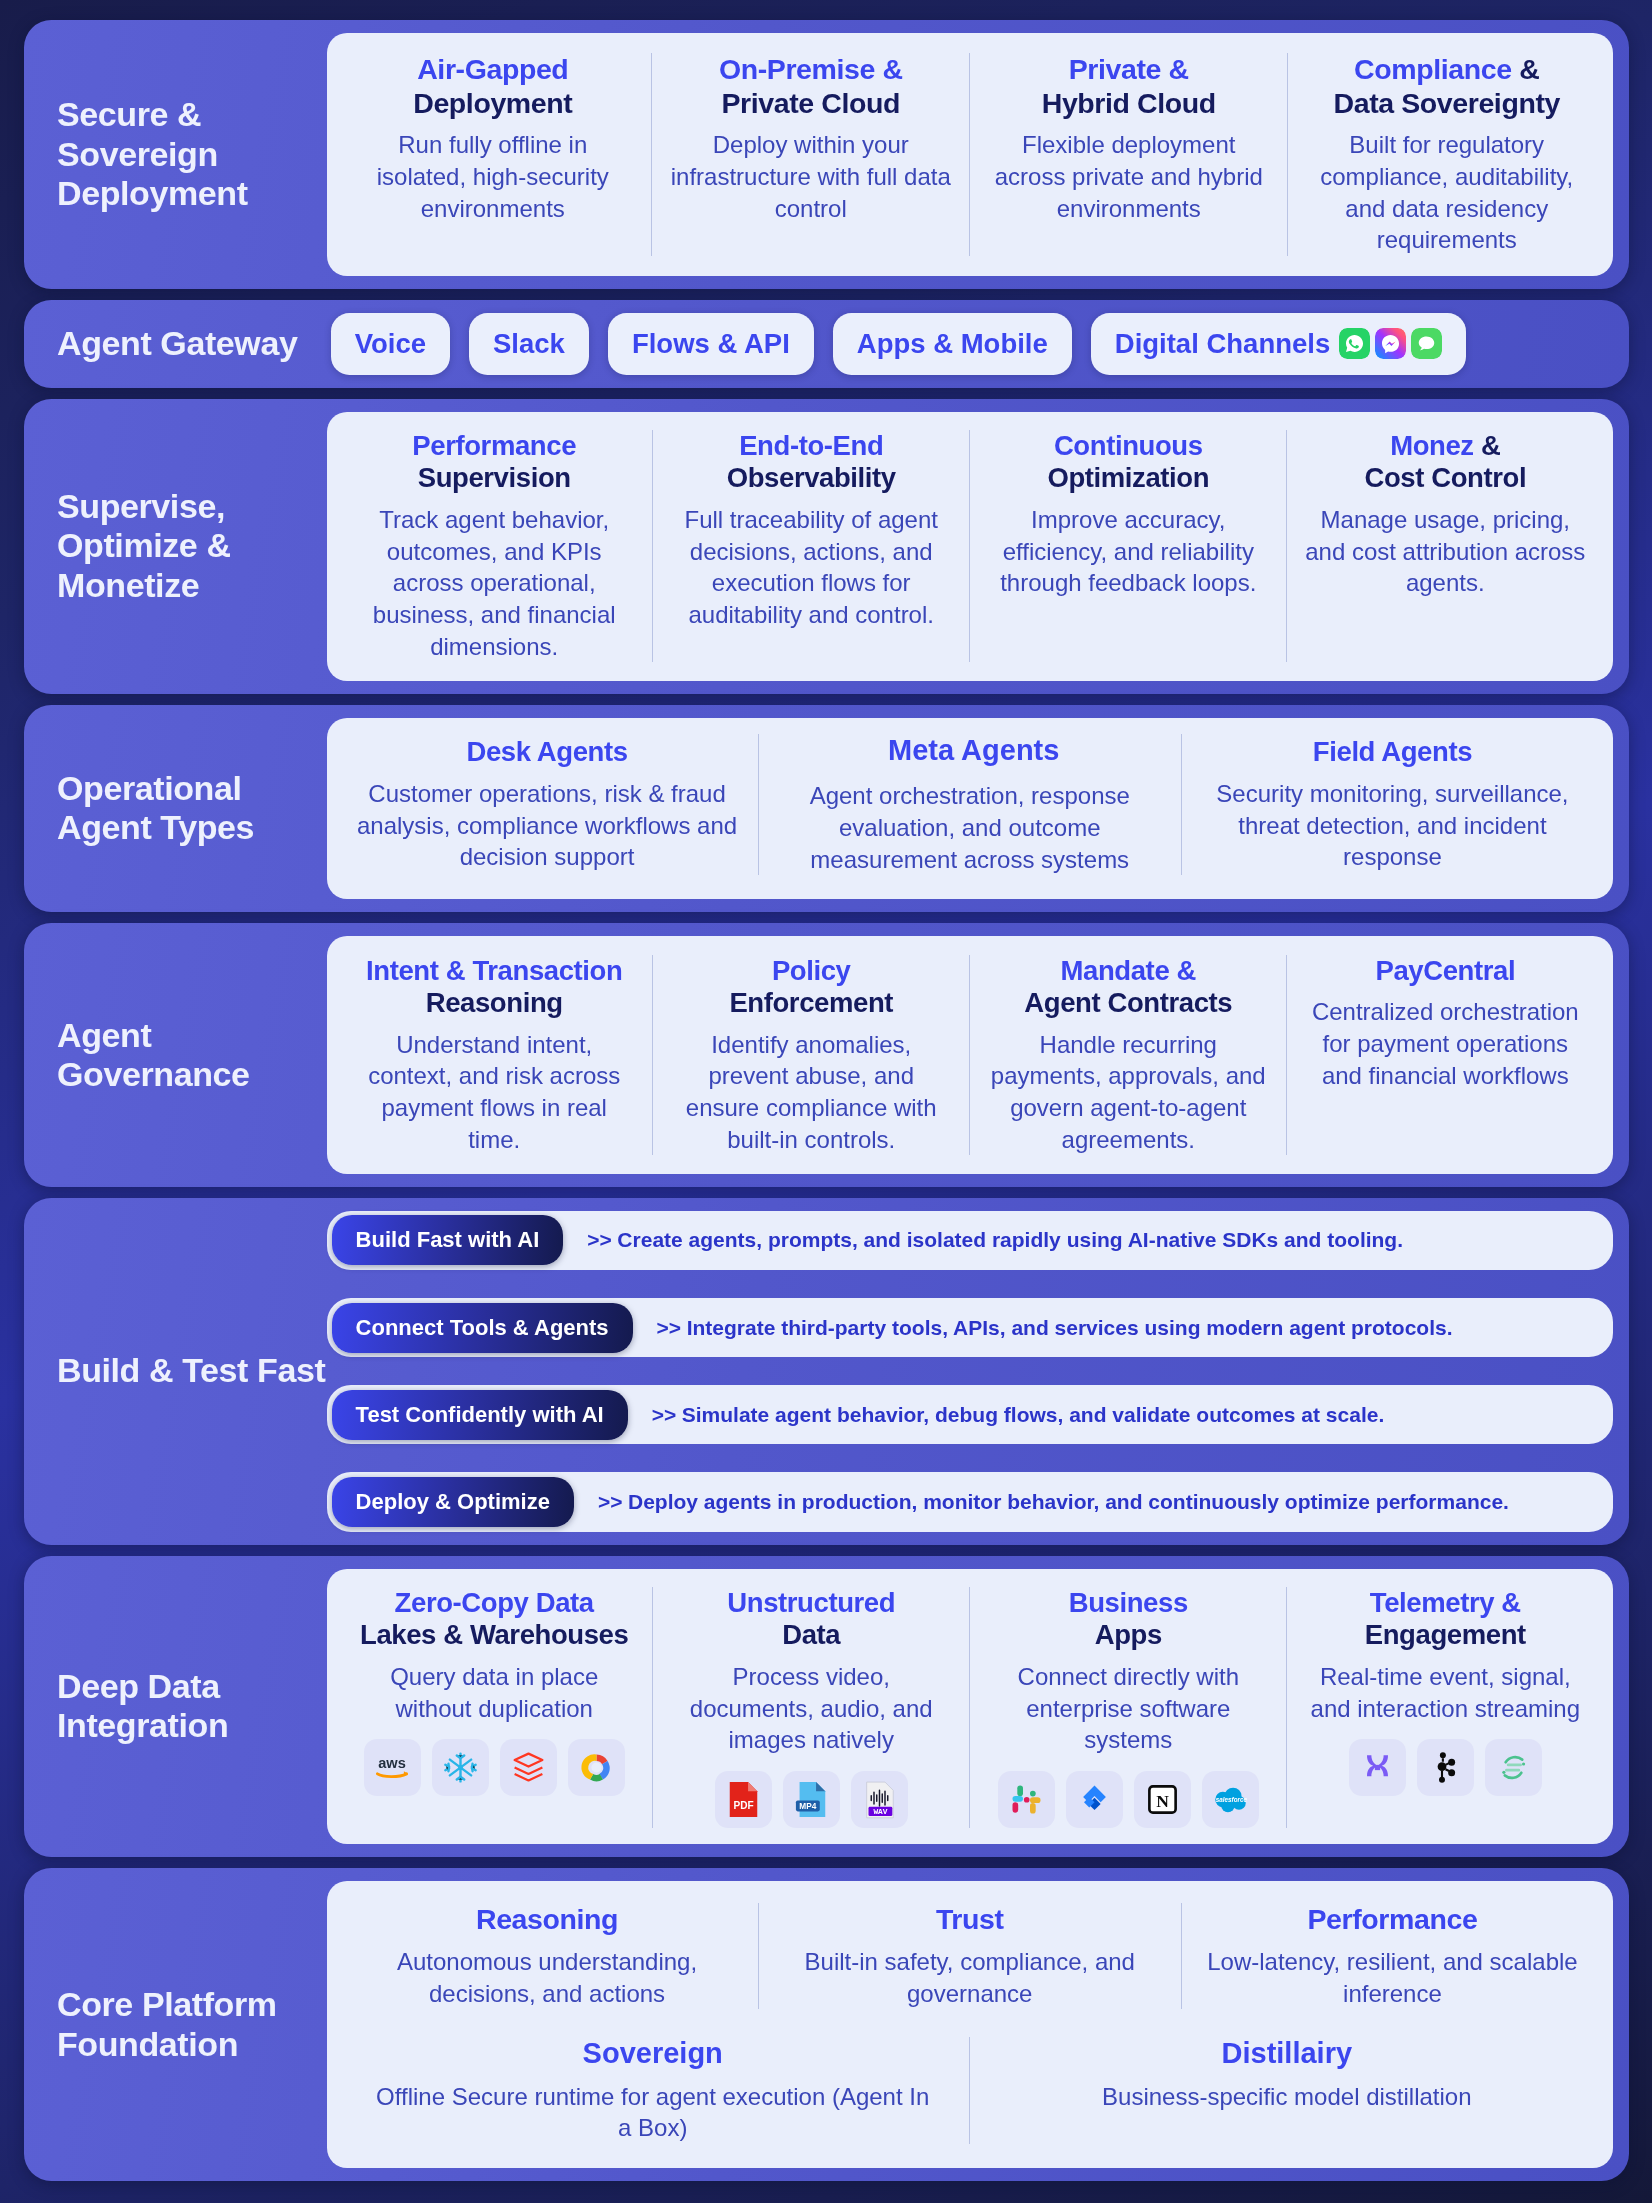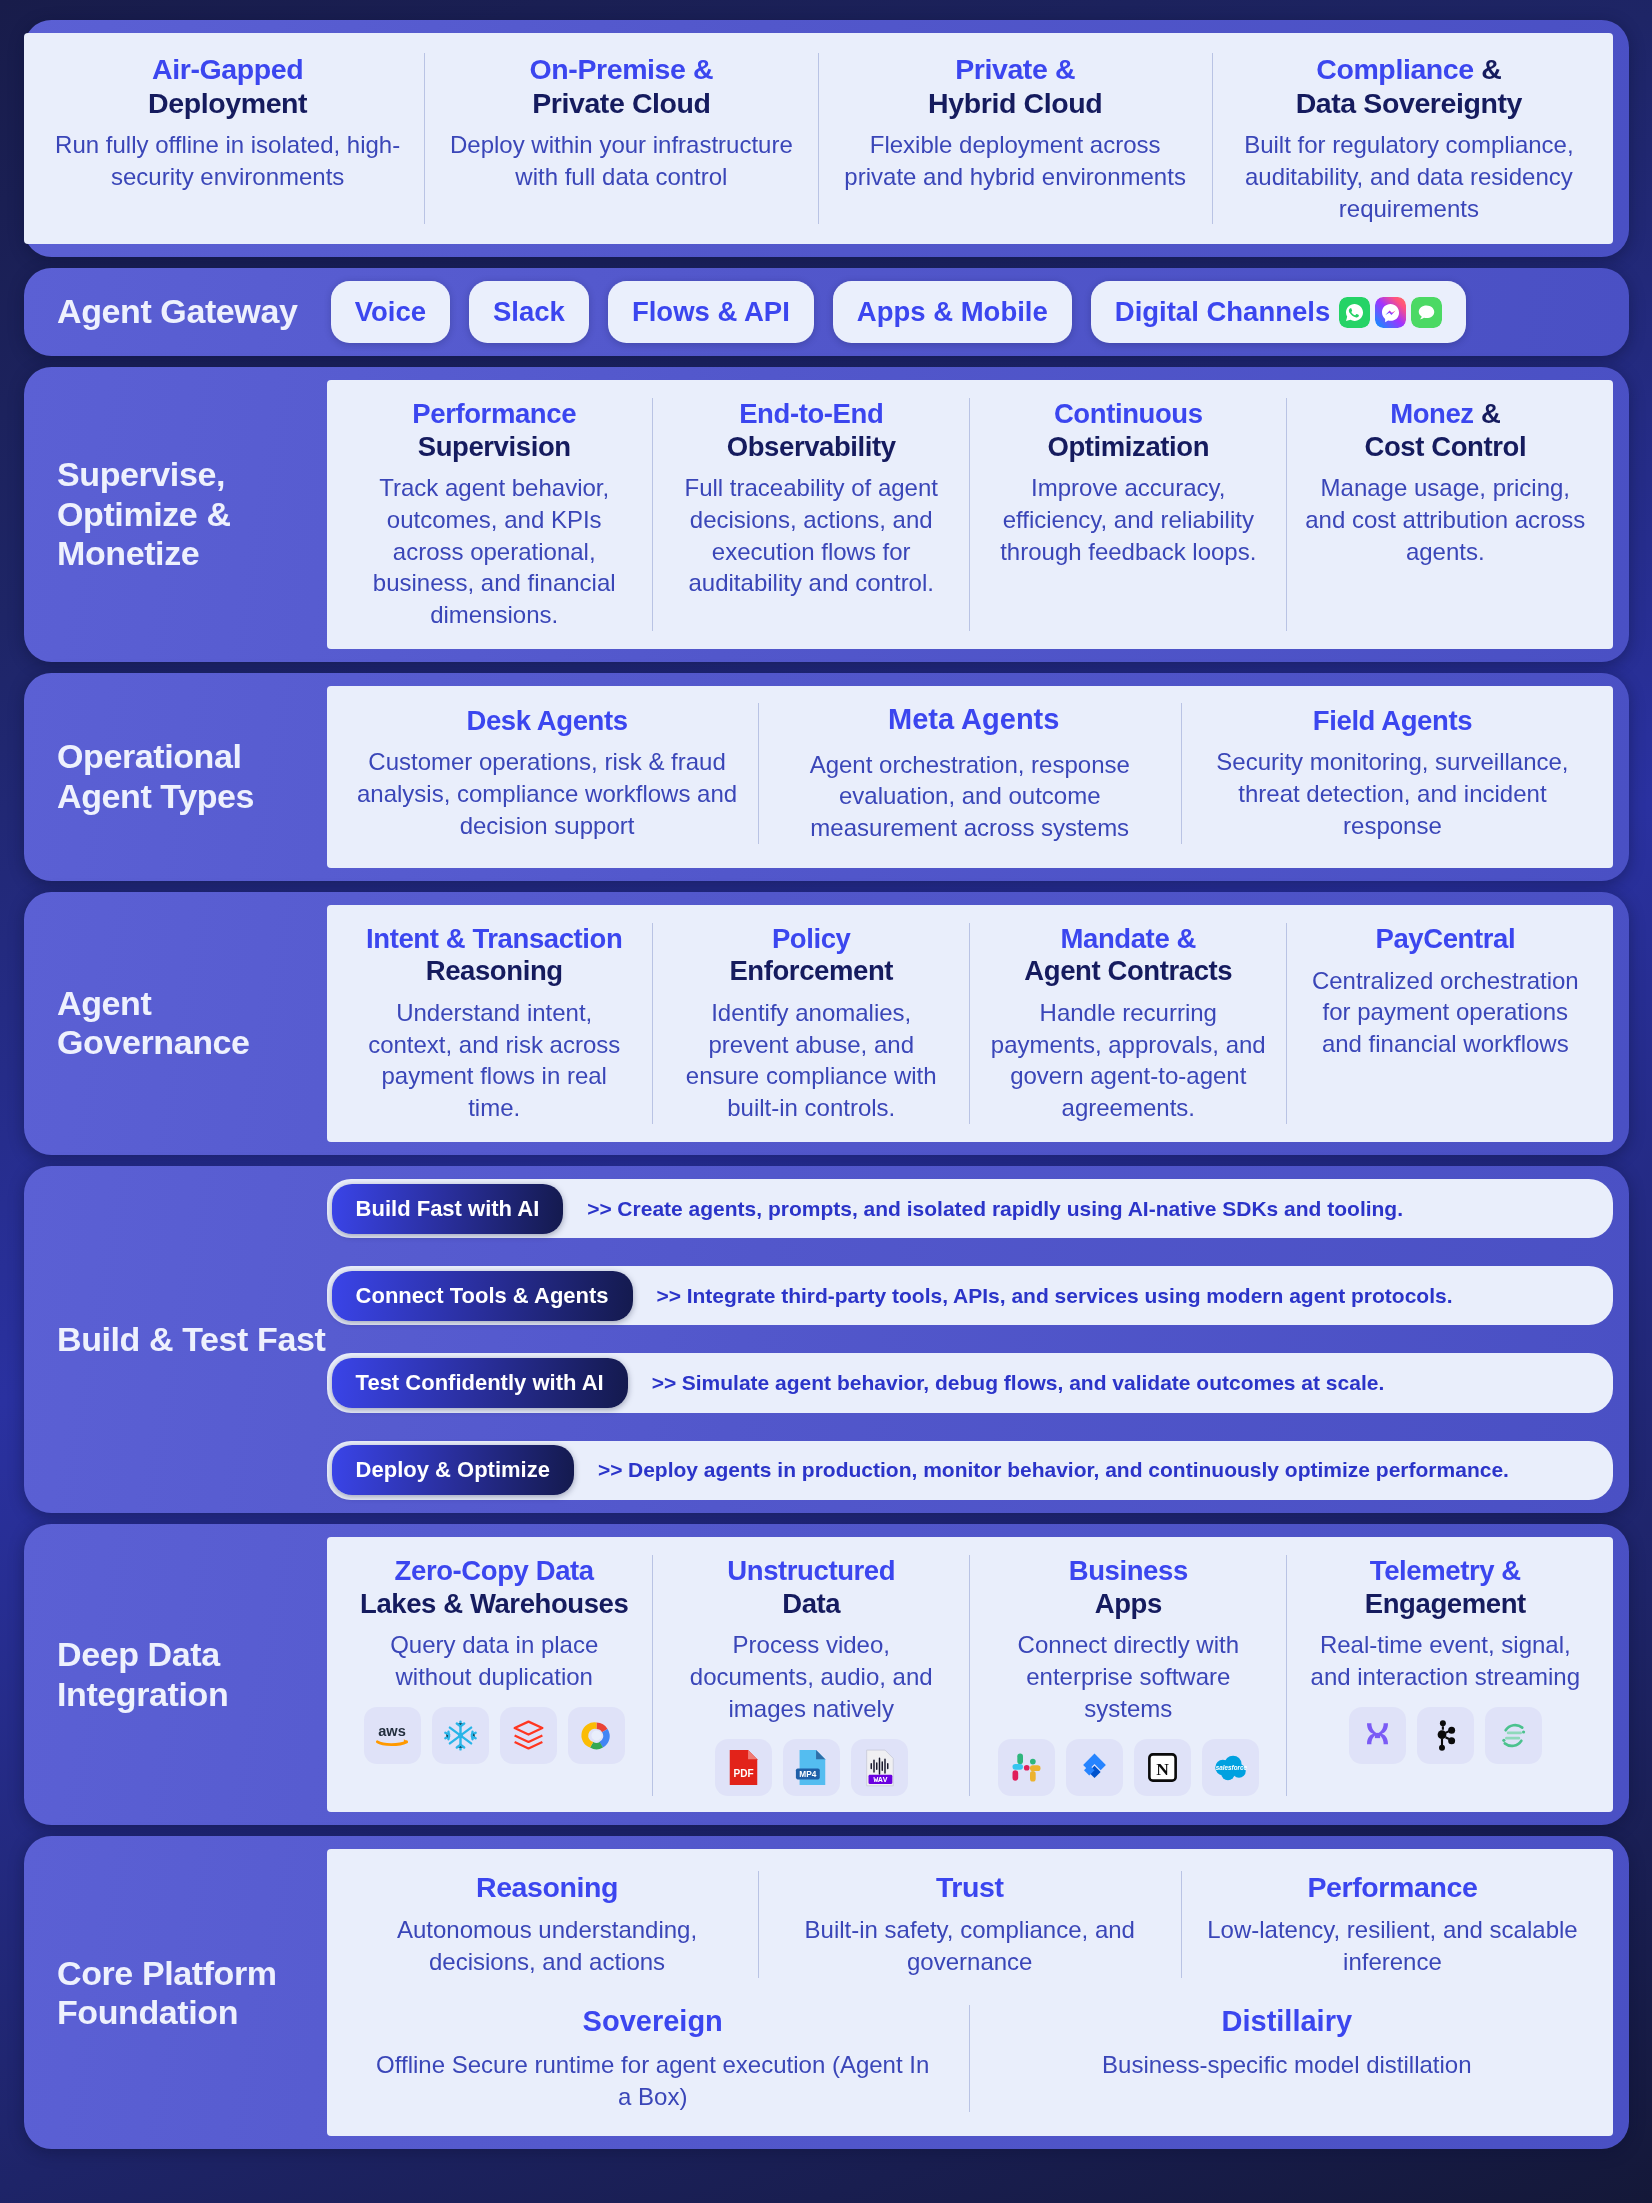--- a/index.html
+++ b/index.html
@@ -26,21 +26,21 @@
     color: #eef1fd;
     font-size: 34px; font-weight: 700; line-height: 1.16;
     letter-spacing: -0.4px;
     padding-left: 33px;
   }
   .row-body { flex: 1 1 auto; }
 
   
   .panel {
     background: #e9eefb;
-    border-radius: 4px;
+    border-radius: 20px;
     padding: 18.4px 9.2px;
     display: flex; align-items: stretch;
   }
   .cell {
     flex: 1 1 0; min-width: 0;
     padding: 0 16.5px;
     text-align: center;
     display: flex; flex-direction: column; align-items: center;
     border-right: 1.5px solid #b9c3e4;
   }
@@ -122,20 +122,21 @@
   .r9 .duo { display: flex; width: 100%; margin-top: 27.5px; }
   .r9 .duo .cell { border-right: 1.5px solid #b9c3e4; padding: 0 37px; }
   .r9 .duo .cell:last-child { border-right: none; }
   .r9 .c-title { font-size: 28.5px; }
   .r9 .brand { color: #3b46ef; font-size: 29px; font-weight: 700; margin-bottom: 11px; }
 </style>
 </head>
 <body>
 
 <div class="row r1">
+  <div class="row-label">Secure &amp; Sovereign Deployment</div>
   <div class="row-body">
     <div class="panel">
       <div class="cell">
         <div class="c-title"><span class="hl">Air-Gapped</span><br><span>Deployment</span></div>
         <div class="c-desc">Run fully offline in isolated, high-security environments</div>
       </div>
       <div class="cell">
         <div class="c-title"><span class="hl">On-Premise &amp;</span><br><span>Private Cloud</span></div>
         <div class="c-desc">Deploy within your infrastructure with full data control</div>
       </div>

